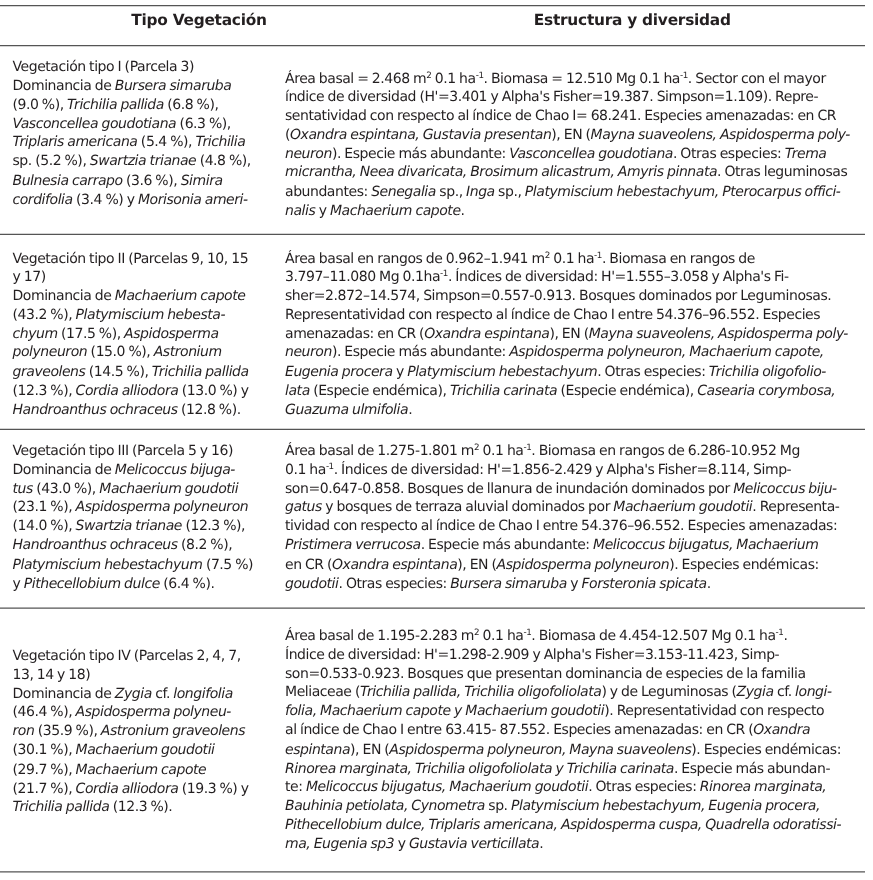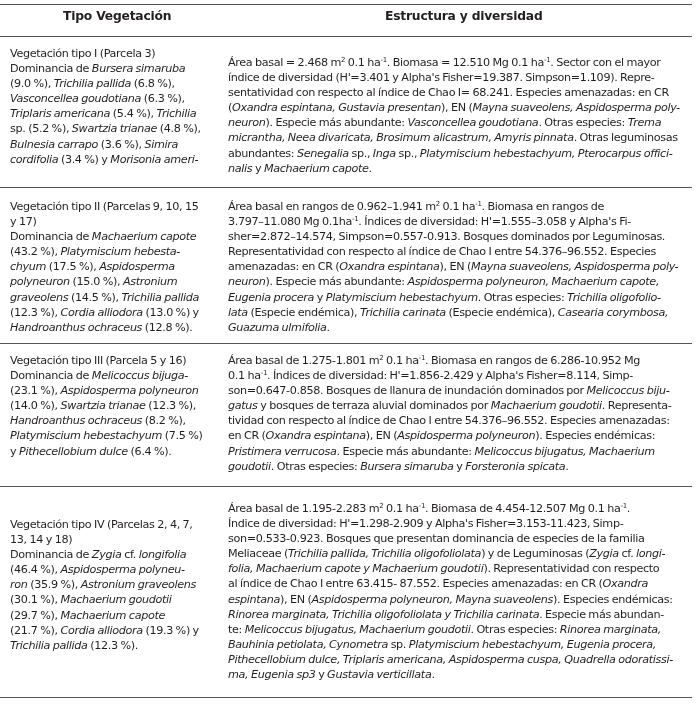--- a/index.html
+++ b/index.html
@@ -28,20 +28,21 @@
     border-top: 1.5px solid #555555;
   }
   .hdr {
     position: absolute;
     top: 9px;
     font-family: "DejaVu Sans", sans-serif;
     font-weight: bold;
     font-size: 12.3px;
     letter-spacing: -0.2px;
     color: #231f20;
+    margin-left: 42px;
   }
   .cell {
     position: absolute;
     font-family: "DejaVu Sans", sans-serif;
     font-size: 11.2px;
     line-height: 15.1px;
     letter-spacing: -0.35px;
     color: #231f20;
     word-spacing: -0.5px;
   }
@@ -105,34 +106,35 @@
       <span class="ln"><span class="it">neuron</span><span>). Especie más abundante: </span><span class="it">Aspidosperma polyneuron, Machaerium capote,</span></span>
       <span class="ln"><span class="it">Eugenia procera</span><span> y </span><span class="it">Platymiscium hebestachyum</span><span>. Otras especies: </span><span class="it">Trichilia oligofolio-</span></span>
       <span class="ln"><span class="it">lata</span><span> (Especie endémica), </span><span class="it">Trichilia carinata</span><span> (Especie endémica), </span><span class="it">Casearia corymbosa,</span></span>
       <span class="ln"><span class="it">Guazuma ulmifolia</span><span>.</span></span>
     </div>
   <div class="rule" style="top:343px"></div>
 
   <div class="cell left" style="top:353px">
       <span class="ln"><span>Vegetación tipo III (Parcela 5 y 16)</span></span>
       <span class="ln"><span>Dominancia de </span><span class="it">Melicoccus bijuga-</span></span>
+      <span class="ln"><span class="it">tus</span><span> (43.0 %), </span><span class="it">Machaerium goudotii</span></span>
       <span class="ln"><span>(23.1 %), </span><span class="it">Aspidosperma polyneuron</span></span>
       <span class="ln"><span>(14.0 %), </span><span class="it">Swartzia trianae</span><span> (12.3 %),</span></span>
       <span class="ln"><span class="it">Handroanthus ochraceus</span><span> (8.2 %),</span></span>
       <span class="ln"><span class="it">Platymiscium hebestachyum</span><span> (7.5 %)</span></span>
       <span class="ln"><span>y </span><span class="it">Pithecellobium dulce</span><span> (6.4 %).</span></span>
     </div>
   <div class="cell right" style="top:353px">
       <span class="ln"><span>Área basal de 1.275-1.801 m</span><sup>2</sup><span> 0.1 ha</span><sup>-1</sup><span>. Biomasa en rangos de 6.286-10.952 Mg</span></span>
       <span class="ln"><span>0.1 ha</span><sup>-1</sup><span>. Índices de diversidad: H'=1.856-2.429 y Alpha's Fisher=8.114, Simp-</span></span>
       <span class="ln"><span>son=0.647-0.858. Bosques de llanura de inundación dominados por </span><span class="it">Melicoccus biju-</span></span>
       <span class="ln"><span class="it">gatus</span><span> y bosques de terraza aluvial dominados por </span><span class="it">Machaerium goudotii</span><span>. Representa-</span></span>
       <span class="ln"><span>tividad con respecto al índice de Chao I entre 54.376–96.552. Especies amenazadas:</span></span>
+      <span class="ln"><span class="it">Pristimera verrucosa</span><span>. Especie más abundante: </span><span class="it">Melicoccus bijugatus, Machaerium</span></span>
       <span class="ln"><span>en CR (</span><span class="it">Oxandra espintana</span><span>), EN (</span><span class="it">Aspidosperma polyneuron</span><span>). Especies endémicas:</span></span>
-      <span class="ln"><span class="it">Pristimera verrucosa</span><span>. Especie más abundante: </span><span class="it">Melicoccus bijugatus, Machaerium</span></span>
       <span class="ln"><span class="it">goudotii</span><span>. Otras especies: </span><span class="it">Bursera simaruba</span><span> y </span><span class="it">Forsteronia spicata</span><span>.</span></span>
     </div>
   <div class="rule" style="top:486px"></div>
 
   <div class="cell left" style="top:517px">
       <span class="ln"><span>Vegetación tipo IV (Parcelas 2, 4, 7,</span></span>
       <span class="ln"><span>13, 14 y 18)</span></span>
       <span class="ln"><span>Dominancia de </span><span class="it">Zygia</span><span> cf. </span><span class="it">longifolia</span></span>
       <span class="ln"><span>(46.4 %), </span><span class="it">Aspidosperma polyneu-</span></span>
       <span class="ln"><span class="it">ron</span><span> (35.9 %), </span><span class="it">Astronium graveolens</span></span>

